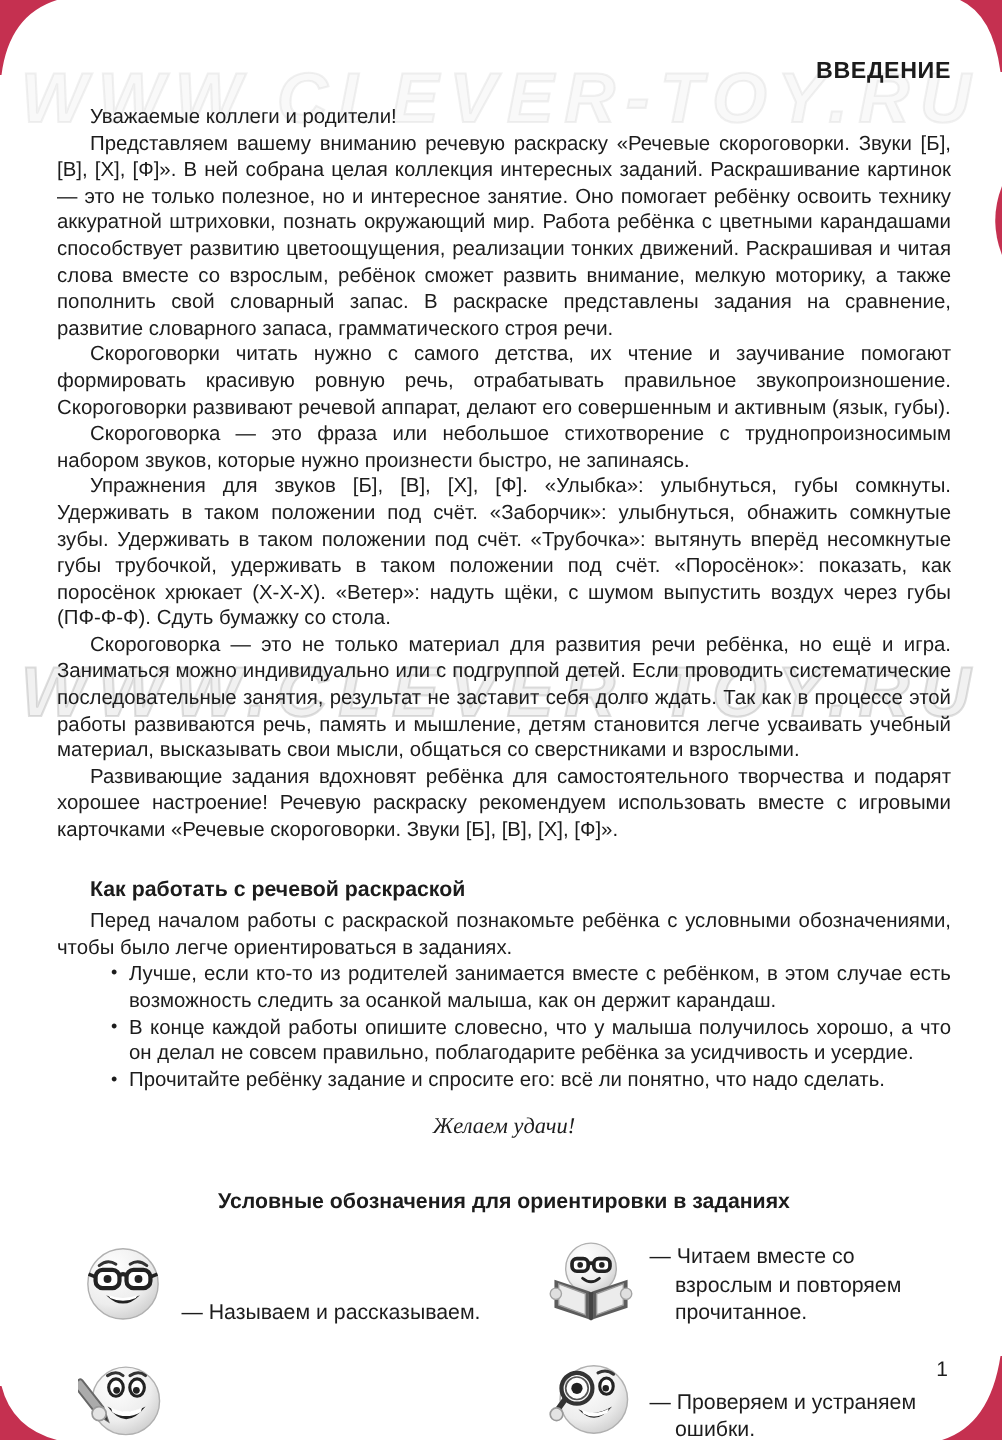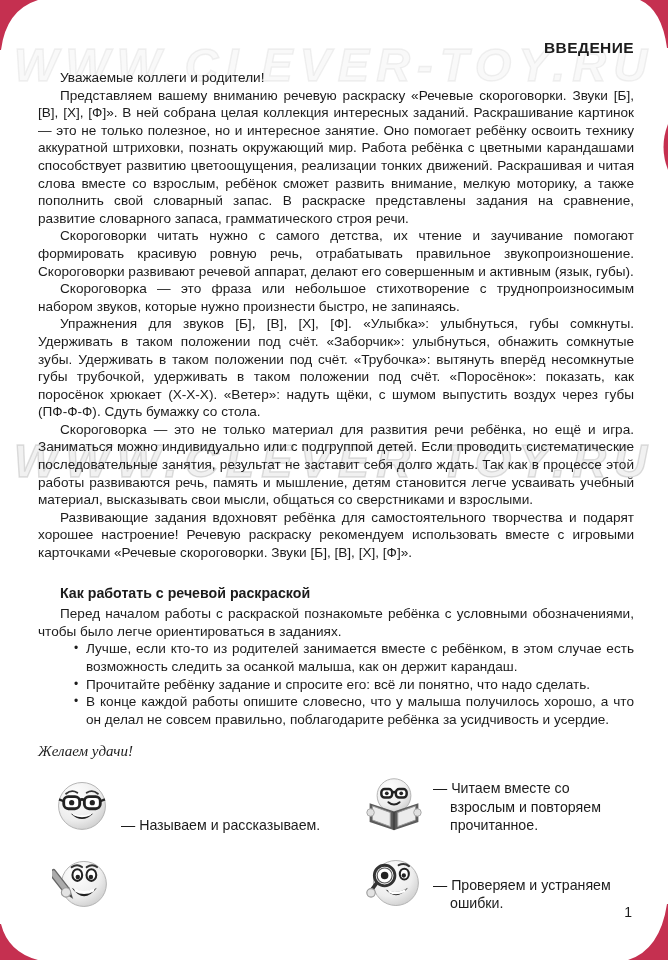--- a/index.html
+++ b/index.html
@@ -13,21 +13,21 @@
   .page-content { position:relative; padding:38px 34px 0 38px; z-index:2; }
   h1.page-title { text-align:right; font-size:15.5px; line-height:20px;
     font-weight:bold; letter-spacing:.4px; margin-bottom:11px; }
   p.body-par { text-align:justify; text-indent:22px; }
   h2.section-heading { font-size:14.2px; font-weight:bold; text-indent:22px;
     margin-top:23px; margin-bottom:3px; }
   ul.tips-list { list-style:none; margin:0 0 0 36px; }
   ul.tips-list li { position:relative; text-align:justify; padding-left:12px; }
   ul.tips-list li::before { content:"\2022"; position:absolute; left:0; top:0;
     font-size:12px; }
-  p.wish { text-align:left; font-family:"Liberation Serif", serif;
+  p.wish { text-align:center; font-family:"Liberation Serif", serif;
     font-style:italic; font-size:15px; margin-top:15px; }
   h3.legend-heading { text-align:center; font-size:14.2px; font-weight:bold;
     margin-top:32px; }
   .legend-grid { display:grid; grid-template-columns:308px 1fr;
     row-gap:18px; column-gap:4px; margin-top:14px; padding-left:14px; }
   .legend-item { display:flex; align-items:flex-end; gap:9px; }
   .legend-icon { flex:0 0 60px; width:60px; height:60px; }
   .legend-icon svg { width:100%; height:100%; display:block; }
   .legend-label { font-size:14.2px; line-height:18.5px;
     text-indent:-17px; padding-left:17px; }
@@ -91,26 +91,27 @@
   <p class="body-par">Скороговорки читать нужно с самого детства, их чтение и заучивание помогают формировать красивую ровную речь, отрабатывать правильное звукопроизношение. Скороговорки развивают речевой аппарат, делают его совершенным и активным (язык, губы).</p>
   <p class="body-par">Скороговорка — это фраза или небольшое стихотворение с труднопроизносимым набором звуков, которые нужно произнести быстро, не запинаясь.</p>
   <p class="body-par">Упражнения для звуков [Б], [В], [Х], [Ф]. «Улыбка»: улыбнуться, губы сомкнуты. Удерживать в таком положении под счёт. «Заборчик»: улыбнуться, обнажить сомкнутые зубы. Удерживать в таком положении под счёт. «Трубочка»: вытянуть вперёд несомкнутые губы трубочкой, удерживать в таком положении под счёт. «Поросёнок»: показать, как поросёнок хрюкает (Х-Х-Х). «Ветер»: надуть щёки, с шумом выпустить воздух через губы (ПФ-Ф-Ф). Сдуть бумажку со стола.</p>
   <p class="body-par">Скороговорка — это не только материал для развития речи ребёнка, но ещё и игра. Заниматься можно индивидуально или с подгруппой детей. Если проводить систематические последовательные занятия, результат не заставит себя долго ждать. Так как в процессе этой работы развиваются речь, память и мышление, детям становится легче усваивать учебный материал, высказывать свои мысли, общаться со сверстниками и взрослыми.</p>
   <p class="body-par">Развивающие задания вдохновят ребёнка для самостоятельного творчества и подарят хорошее настроение! Речевую раскраску рекомендуем использовать вместе с игровыми карточками «Речевые скороговорки. Звуки [Б], [В], [Х], [Ф]».</p>
 
   <h2 class="section-heading">Как работать с речевой раскраской</h2>
   <p class="body-par">Перед началом работы с раскраской познакомьте ребёнка с условными обозначениями, чтобы было легче ориентироваться в заданиях.</p>
   <ul class="tips-list">
     <li>Лучше, если кто-то из родителей занимается вместе с ребёнком, в этом случае есть возможность следить за осанкой малыша, как он держит карандаш.</li>
+    <li>В конце каждой работы опишите словесно, что у малыша получилось хорошо, а что он делал не совсем правильно, поблагодарите ребёнка за усидчивость и усердие.</li>
     <li>Прочитайте ребёнку задание и спросите его: всё ли понятно, что надо сделать.</li>
-    <li>В конце каждой работы опишите словесно, что у малыша получилось хорошо, а что он делал не совсем правильно, поблагодарите ребёнка за усидчивость и усердие.</li>
   </ul>
 
   <p class="wish">Желаем удачи!</p>
 
+  <h3 class="legend-heading">Условные обозначения для ориентировки в заданиях</h3>
 
   <div class="legend-grid">
 
     <div class="legend-item">
       <span class="legend-icon">
         <svg viewBox="0 0 64 64">
           <defs>
               <radialGradient id="fg1" cx="35%" cy="28%" r="80%">
             <stop offset="0" stop-color="#ffffff"></stop>
                 <stop offset=".65" stop-color="#ededed"></stop>

